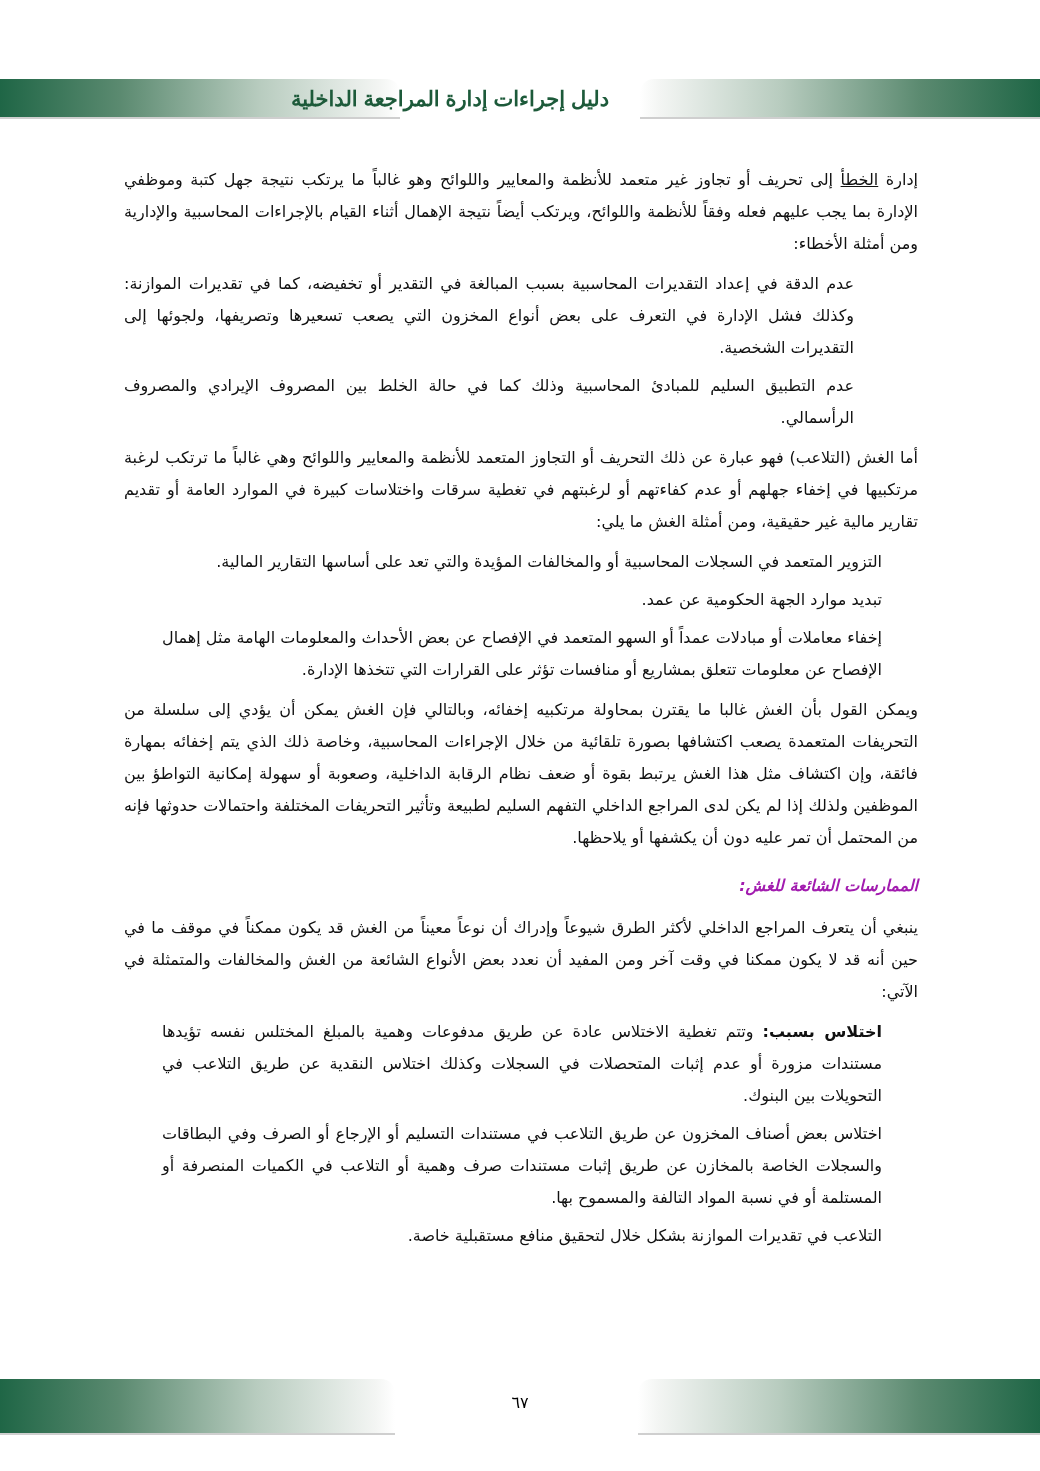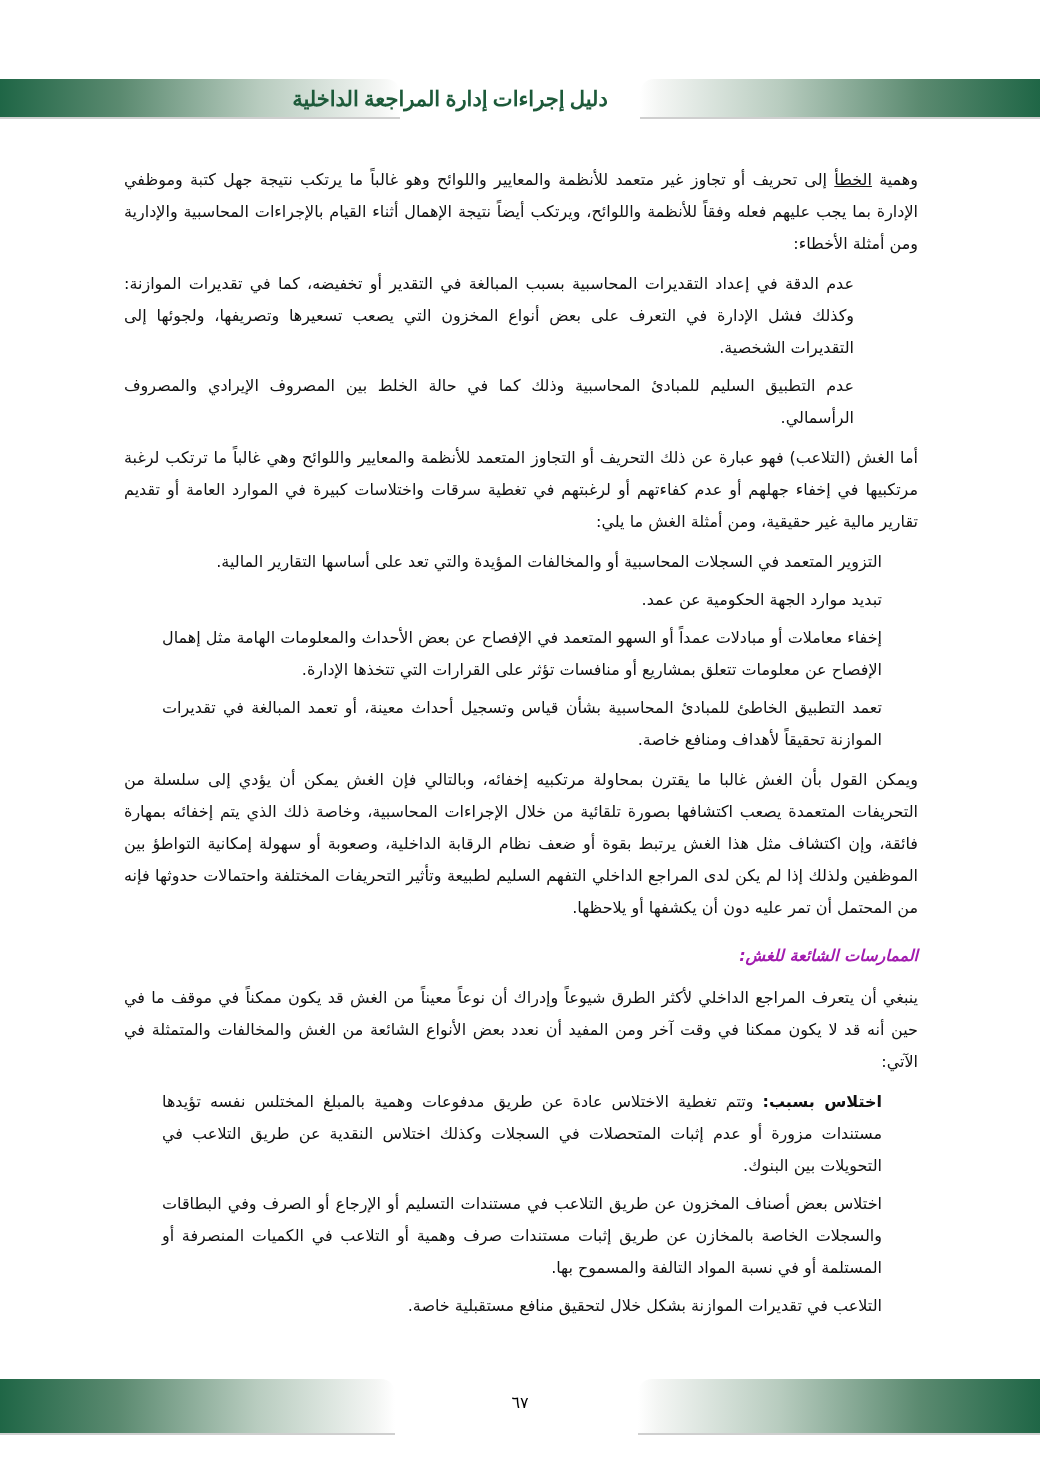--- a/index.html
+++ b/index.html
@@ -48,21 +48,21 @@
 
     .header-title {
       position: absolute;
       top: 79px;
       left: 0;
       width: 900px;
       height: 40px;
       display: flex;
       align-items: center;
       justify-content: center;
-      font-family: Liberation Serif, serif;
+      font-family: Liberation Sans, sans-serif;
       font-weight: bold;
       font-size: 21px;
       color: #1d5a3a;
       direction: rtl;
       letter-spacing: -0.5px;
     }
     .page-number {
       position: absolute;
       top: 1393px;
       left: 490px;
@@ -129,35 +129,34 @@
 
 <div class="band" id="header-band">
   <div class="left"></div>
   <div class="right"></div>
 </div>
 <div class="header-title">دليل إجراءات إدارة المراجعة الداخلية</div>
 
 <div class="content">
 
   <p class="para">
-    <span>وهمية </span><span class="term">الخطأ</span><span> إلى تحريف أو تجاوز غير متعمد للأنظمة والمعايير واللوائح وهو غالباً ما يرتكب نتيجة جهل كتبة وموظفي الإدارة بما يجب عليهم فعله وفقاً للأنظمة واللوائح، ويرتكب أيضاً نتيجة الإهمال أثناء القيام بالإجراءات المحاسبية والإدارية ومن أمثلة الأخطاء:</span>
+    <span>إدارة </span><span class="term">الخطأ</span><span> إلى تحريف أو تجاوز غير متعمد للأنظمة والمعايير واللوائح وهو غالباً ما يرتكب نتيجة جهل كتبة وموظفي الإدارة بما يجب عليهم فعله وفقاً للأنظمة واللوائح، ويرتكب أيضاً نتيجة الإهمال أثناء القيام بالإجراءات المحاسبية والإدارية ومن أمثلة الأخطاء:</span>
   </p>
 
   <ul class="list indented">
     <li>عدم الدقة في إعداد التقديرات المحاسبية بسبب المبالغة في التقدير أو تخفيضه، كما في تقديرات الموازنة: وكذلك فشل الإدارة في التعرف على بعض أنواع المخزون التي يصعب تسعيرها وتصريفها، ولجوئها إلى التقديرات الشخصية.</li>
     <li>عدم التطبيق السليم للمبادئ المحاسبية وذلك كما في حالة الخلط بين المصروف الإيرادي والمصروف الرأسمالي.</li>
   </ul>
 
   <p class="para">أما الغش (التلاعب) فهو عبارة عن ذلك التحريف أو التجاوز المتعمد للأنظمة والمعايير واللوائح وهي غالباً ما ترتكب لرغبة مرتكبيها في إخفاء جهلهم أو عدم كفاءتهم أو لرغبتهم في تغطية سرقات واختلاسات كبيرة في الموارد العامة أو تقديم تقارير مالية غير حقيقية، ومن أمثلة الغش ما يلي:</p>
 
   <ul class="list indented-deep">
     <li>التزوير المتعمد في السجلات المحاسبية أو والمخالفات المؤيدة والتي تعد على أساسها التقارير المالية.</li>
     <li>تبديد موارد الجهة الحكومية عن عمد.</li>
     <li>إخفاء معاملات أو مبادلات عمداً أو السهو المتعمد في الإفصاح عن بعض الأحداث والمعلومات الهامة مثل إهمال الإفصاح عن معلومات تتعلق بمشاريع أو منافسات تؤثر على القرارات التي تتخذها الإدارة.</li>
-    <li>تعمد التطبيق الخاطئ للمبادئ المحاسبية بشأن قياس وتسجيل أحداث معينة، أو تعمد المبالغة في تقديرات الموازنة تحقيقاً لأهداف ومنافع خاصة.</li>
   </ul>
 
   <p class="para">ويمكن القول بأن الغش غالبا ما يقترن بمحاولة مرتكبيه إخفائه، وبالتالي فإن الغش يمكن أن يؤدي إلى سلسلة من التحريفات المتعمدة يصعب اكتشافها بصورة تلقائية من خلال الإجراءات المحاسبية، وخاصة ذلك الذي يتم إخفائه بمهارة فائقة، وإن اكتشاف مثل هذا الغش يرتبط بقوة أو ضعف نظام الرقابة الداخلية، وصعوبة أو سهولة إمكانية التواطؤ بين الموظفين ولذلك إذا لم يكن لدى المراجع الداخلي التفهم السليم لطبيعة وتأثير التحريفات المختلفة واحتمالات حدوثها فإنه من المحتمل أن تمر عليه دون أن يكشفها أو يلاحظها.</p>
 
   <p class="section-heading">الممارسات الشائعة للغش:</p>
 
   <p class="para">ينبغي أن يتعرف المراجع الداخلي لأكثر الطرق شيوعاً وإدراك أن نوعاً معيناً من الغش قد يكون ممكناً في موقف ما في حين أنه قد لا يكون ممكنا في وقت آخر ومن المفيد أن نعدد بعض الأنواع الشائعة من الغش والمخالفات والمتمثلة في الآتي:</p>
 
   <ul class="list indented-deep">
     <li>

